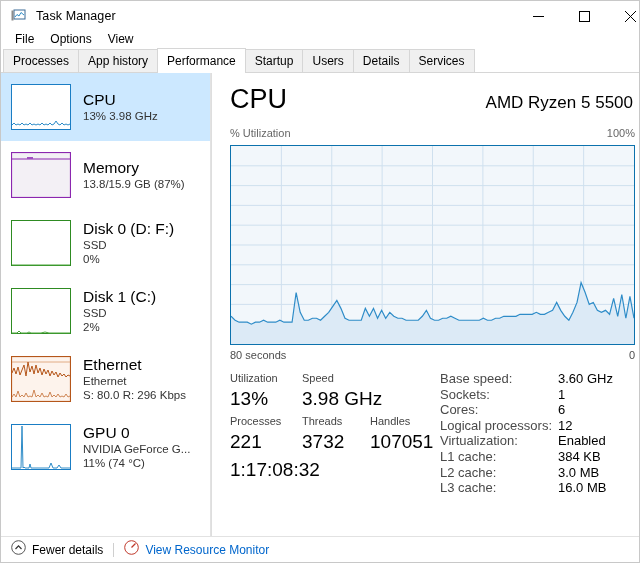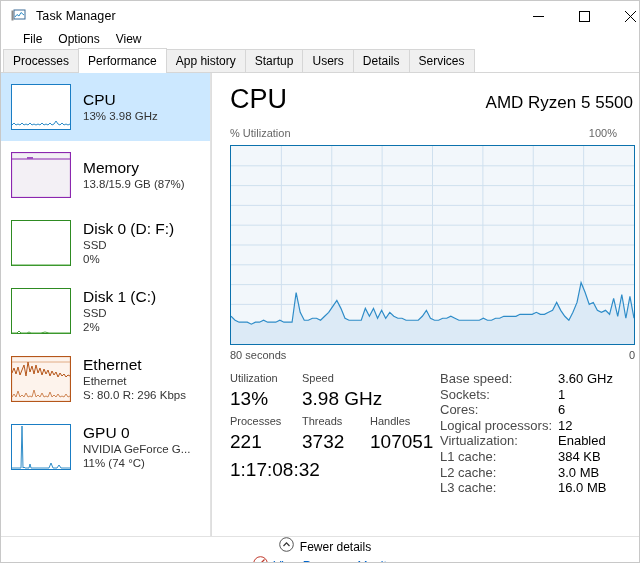--- a/index.html
+++ b/index.html
@@ -38,21 +38,21 @@
     width: 46px; height: 30px;
     display: flex; align-items: center; justify-content: center;
     color: #000;
   }
   .wbtn.close { width: 46px; margin-right: -14px; }
 
   
   .menubar {
     position: absolute; top: 28px; left: 0; right: 0; height: 20px;
     display: flex; align-items: center;
-    padding-left: 14px;
+    padding-left: 6px;
     background: #ffffff;
   }
   .menuitem {
     font-size: 12px; color: #000;
     padding: 1px 8px 2px 8px;
     line-height: 16px;
   }
 
   
   .tabstrip {
@@ -136,21 +136,21 @@
     padding: 0;
   }
   .main-head {
     position: absolute; top: 10px; left: 18px; right: 6px;
     display: flex; align-items: baseline; justify-content: space-between;
   }
   .main-title { font-size: 27px; color: #000; line-height: 32px; }
   .main-sub { font-size: 17px; color: #000; }
 
   .axis-row {
-    position: absolute; top: 54px; left: 18px; right: 22px;
+    position: absolute; top: 54px; left: 18px; right: 4px;
     display: flex; justify-content: space-between;
     font-size: 11px; color: #666;
   }
 
   .graph {
     position: absolute;
     left: 18px; top: 72px; right: 4px; height: 200px;
     border: 1px solid #0c72ad;
     background: #f2f7fb;
     overflow: hidden;
@@ -193,21 +193,20 @@
   .spec-v { color: #000; }
 
   
   .footer {
     position: absolute; left: 0; right: 0; bottom: 0; height: 26px;
     background: #ffffff;
     border-top: 1px solid #e2e2e2;
     display: flex; align-items: center;
     padding-left: 10px;
     overflow: hidden;
-    flex-direction: column;
   }
   .foot-btn { display: flex; align-items: center; }
   .foot-label { font-size: 12px; color: #000; margin-left: 6px; }
   .foot-sep { width: 1px; height: 14px; background: #cfcfcf; margin: 0 10px; }
   .foot-link { font-size: 12px; color: #0066cc; margin-left: 6px; }
 </style>
 </head>
 <body>
 
 <div id="app">
@@ -241,22 +240,22 @@
   </div>
 
   <div class="menubar">
     <div class="menuitem">File</div>
     <div class="menuitem">Options</div>
     <div class="menuitem">View</div>
   </div>
 
   <div class="tabstrip">
     <div class="tab">Processes</div>
+    <div class="tab">App history</div>
     <div class="tab active">Performance</div>
-    <div class="tab">App history</div>
     <div class="tab">Startup</div>
     <div class="tab">Users</div>
     <div class="tab">Details</div>
     <div class="tab">Services</div>
   </div>
 
   <div class="content">
 
     <div class="sidebar">
 

